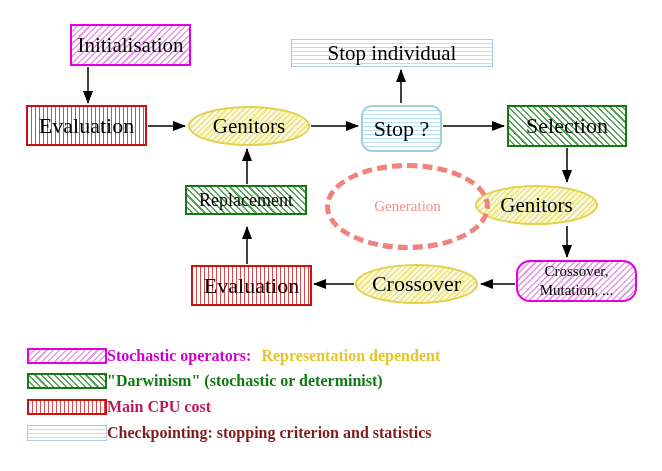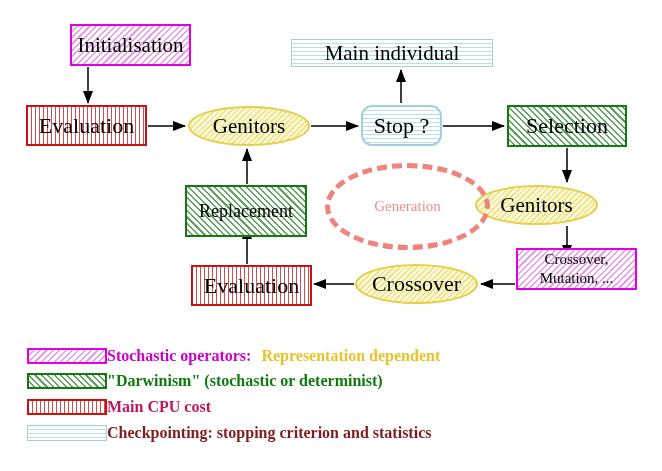--- a/index.html
+++ b/index.html
@@ -74,38 +74,38 @@
     <line x1="247" y1="264" x2="247" y2="227" marker-end="url(#ah)"></line>
     <line x1="247" y1="184" x2="247" y2="149" marker-end="url(#ah)"></line>
   </svg>
 
   <div class="node hatch-magenta" style="left:26px;top:24px;width:121px;height:42px;font-size:21px;margin-left:44px;">Initialisation</div>
 
   <div class="node stripe-red" style="left:26px;top:105px;width:121px;height:41px;font-size:22px;">Evaluation</div>
 
   <div class="node ellipse-yellow" style="left:188px;top:106px;width:122px;height:40px;font-size:21px;">Genitors</div>
 
-  <div class="node stripe-cyan" style="left:291px;top:39px;width:202px;height:28px;font-size:21px;">Main individual</div>
+  <div class="node stripe-cyan" style="left:291px;top:39px;width:202px;height:28px;font-size:21px;">Stop individual</div>
 
-  <div class="node stripe-cyan rounded" style="left:361px;top:105px;width:81px;height:41px;font-size:22px;">Stop ?</div>
+  <div class="node stripe-cyan rounded" style="left:361px;top:105px;width:81px;height:47px;font-size:22px;">Stop ?</div>
 
   <div class="node hatch-green" style="left:507px;top:105px;width:120px;height:42px;font-size:22px;">Selection</div>
 
   <div class="node ellipse-yellow" style="left:475px;top:185px;width:123px;height:40px;font-size:21px;">Genitors</div>
 
-  <div class="node hatch-magenta two-line" style="left:516px;top:248px;width:121px;height:42px;">
+  <div class="node hatch-magenta two-line" style="left:516px;top:260px;width:121px;height:42px;border-radius:14px;">
     <span>Crossover,</span>
     <span>Mutation, ...</span>
   </div>
 
   <div class="node ellipse-yellow" style="left:355px;top:264px;width:123px;height:40px;font-size:22px;">Crossover</div>
 
   <div class="node stripe-red" style="left:191px;top:265px;width:121px;height:41px;font-size:22px;">Evaluation</div>
 
-  <div class="node hatch-green" style="left:185px;top:185px;width:122px;height:52px;font-size:18px;">Replacement</div>
+  <div class="node hatch-green" style="left:185px;top:185px;width:122px;height:30px;font-size:18px;">Replacement</div>
 
   <div class="node dashed-ellipse" style="left:325px;top:163px;width:165px;height:87px;font-size:15px;">Generation</div>
 
   <div class="legend-row" style="top:347px;">
     <div class="swatch hatch-magenta"></div>
     <span class="legend-text lt-magenta">Stochastic operators:</span>
     <span class="legend-text lt-gold" style="margin-left:10px;">Representation dependent</span>
   </div>
 
   <div class="legend-row" style="top:372px;">

